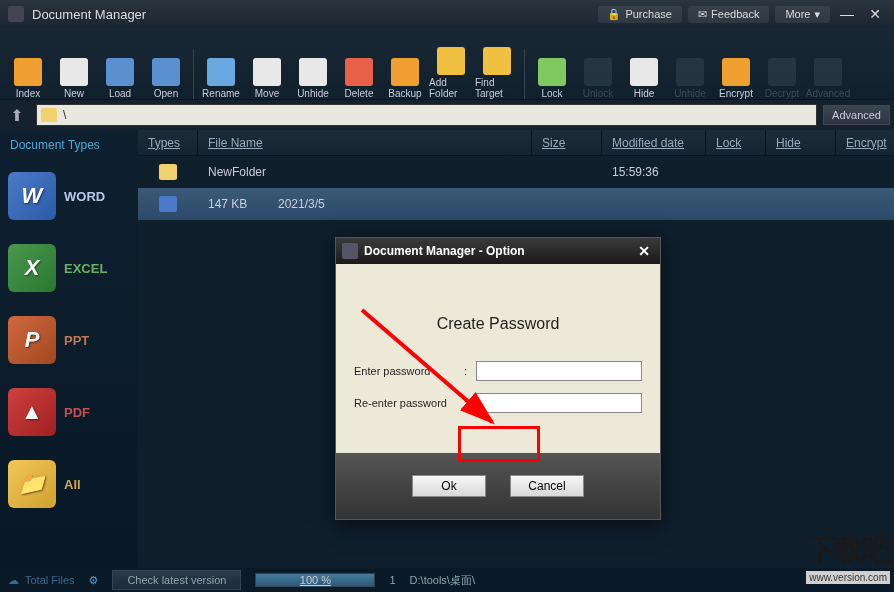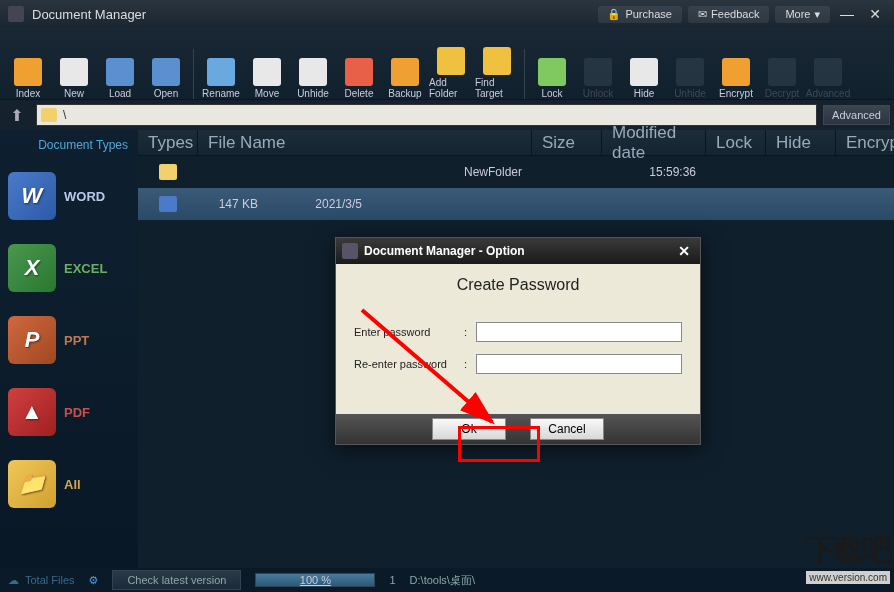--- a/index.html
+++ b/index.html
@@ -23,70 +23,70 @@
 .pathbar { height: 30px; background: #15222e; display: flex; align-items: center; padding: 0 4px; gap: 6px; }
 .pathbar .up-btn { width: 26px; height: 22px; display: flex; align-items: center; justify-content: center; color: #aab; cursor: pointer; }
 .pathbar .path-input { flex: 1; height: 22px; background: #e8e8e0; border: 1px solid #333; display: flex; align-items: center; padding: 0 4px; font-size: 12px; color: #333; }
 .pathbar .path-input .folder-ic { width:16px; height:14px; background:#f2d06b; border-radius:2px; margin-right:6px; }
 .pathbar .search-wrap { width: 300px; height: 22px; background: #1c2a36; border: 1px solid #2a3a48; display: flex; align-items: center; padding: 0 6px; color: #778; font-size: 12px; }
 .pathbar .search-wrap .mag { margin-left:auto; color:#889; }
 .pathbar .adv-btn { padding: 3px 8px; background: linear-gradient(#3a4550,#2a3540); color:#ccd; font-size:11px; border:1px solid #445; cursor:pointer; }
 
 
 .sidebar { position: absolute; left: 0; top: 130px; width: 138px; bottom: 24px; background: linear-gradient(#0e2030, #091826); }
-.sidebar .sb-title { color:#4fa8d8; font-size:12px; padding:8px 10px;text-align:right; }
+.sidebar .sb-title { color:#4fa8d8; font-size:12px; padding:8px 10px; }
 .sb-item { height: 72px; display:flex; align-items:center; gap:8px; padding-left:8px; cursor:pointer; color:#c98a3a; font-size:13px; font-weight:bold; }
 .sb-item.word { color:#b8c8e8; }
 .sb-item.excel { color:#6ab060; }
 .sb-item.ppt { color:#c07850; }
 .sb-item.pdf { color:#c85050; }
 .sb-item.all { color:#d0a858; }
 .sb-icon { width:48px; height:48px; border-radius:6px; display:flex; align-items:center; justify-content:center; font-size:22px; color:#fff; font-weight:bold; font-style:italic; text-shadow:1px 1px 2px rgba(0,0,0,0.5); }
 .sb-item.word .sb-icon { background:linear-gradient(135deg,#4a7ac8,#2a5aa8); }
 .sb-item.excel .sb-icon { background:linear-gradient(135deg,#4a9850,#2a7830); }
 .sb-item.ppt .sb-icon { background:linear-gradient(135deg,#d06840,#a04820); }
 .sb-item.pdf .sb-icon { background:linear-gradient(135deg,#d04040,#a02020); }
 .sb-item.all .sb-icon { background:linear-gradient(135deg,#f0c858,#d0a030); }
 
 
 .main { position:absolute; left:138px; right:0; top:130px; bottom:24px; background:#0f1f2c; }
-.cols { height:26px; display:flex; background:linear-gradient(#1c2c38,#142430); color:#9ab; font-size:17px; align-items:center; border-bottom:1px solid #0a1520; }
+.cols { height:26px; display:flex; background:linear-gradient(#1c2c38,#142430); color:#9ab; font-size:12px; align-items:center; border-bottom:1px solid #0a1520;text-decoration:underline; }
 .col { padding:0 10px; border-right:1px solid #0a1520; height:100%; display:flex; align-items:center; }
 .col.types{width:60px;} .col.name{flex:1;} .col.size{width:70px;} .col.mod{width:104px;} .col.lock{width:60px;} .col.hide{width:70px;} .col.enc{width:58px; border-right:none;}
 .row { height:32px; display:flex; align-items:center; color:#ccd; font-size:12px; }
 .row.sel { background:linear-gradient(#3a5a78,#2a4a68); }
-.row .c{padding:0 10px;text-align:right;}
+.row .c{padding:0 10px;}
 .row .c.types{width:60px; display:flex; justify-content:center;}
 .row .c.name{flex:1;} .row .c.size{width:70px;} .row .c.mod{width:104px;} .row .c.lock{width:60px;} .row .c.hide{width:70px;} .row .c.enc{width:58px;}
 .fic{width:18px;height:16px;border-radius:2px;}
 .fic.folder{background:#f2d06b;}
 .fic.doc{background:#4a7ac8;}
 
 
 .status { position:absolute; left:0; right:0; bottom:0; height:24px; background:#0a1a28; display:flex; align-items:center; color:#8aa; font-size:11px; gap:14px; padding:0 8px;}
 .status .cloud { color:#3a6a8a; display:flex; align-items:center; gap:6px;}
 .status .gear{color:#4a9ad8;}
 .status .chk{background:linear-gradient(#2a3a48,#1a2a38); padding:3px 14px; border:1px solid #334450; cursor:pointer;}
 .status .prog{width:120px; height:14px; background:#1a2a38; border:1px solid #334450; position:relative; text-align:center; color:#ccd; line-height:12px;}
 .status .prog::before{content:""; position:absolute; left:0; top:0; bottom:0; width:100%; background:linear-gradient(#4a7a9a,#2a5a7a);}
 .status .prog span{position:relative;text-decoration:underline;}
 
 
 .overlay{position:absolute; inset:0; pointer-events:none;}
-.dialog{position:absolute; left:335px; top:237px; width:366px; background:#ece9d8; border:1px solid #555; box-shadow:0 4px 20px rgba(0,0,0,0.6); pointer-events:auto;}
+.dialog{position:absolute; left:335px; top:237px; width:326px; background:#ece9d8; border:1px solid #555; box-shadow:0 4px 20px rgba(0,0,0,0.6); pointer-events:auto;}
 .dlg-title{height:26px; background:linear-gradient(#3a3a3a,#1a1a1a); color:#fff; display:flex; align-items:center; padding:0 6px; font-size:12px; font-weight:bold;}
 .dlg-title .dic{width:16px; height:16px; background:#556; margin-right:6px; border-radius:2px;}
 .dlg-title .dx{margin-left:auto; cursor:pointer; font-size:14px; padding:0 4px;}
 .dlg-body{padding:12px 18px 8px;}
-.dlg-heading{text-align:center; font-size:16px; margin-bottom:28px; color:#222;}
+.dlg-heading{text-align:center; font-size:16px; margin-bottom:28px; color:#222;margin-top:39px;}
 .fld{display:flex; align-items:center; margin-bottom:12px; font-size:11px; color:#222;}
 .fld label{width:110px;}
 .fld .colon{width:12px;}
 .fld input{flex:1; height:20px; border:1px solid #888; background:#fff; padding:0 4px; font-size:11px;}
-.dlg-foot{background:linear-gradient(#555,#333); padding:4px; display:flex; justify-content:center; gap:24px; margin-top:20px;}
+.dlg-foot{background:linear-gradient(#555,#333); padding:22px; display:flex; justify-content:center; gap:24px; margin-top:20px;}
 .dlg-btn{width:74px; height:22px; background:linear-gradient(#f8f8f8,#d8d8d8); border:1px solid #888; font-size:12px; cursor:pointer;}
 .hl-red{position:absolute; border:3px solid #ff0000; pointer-events:none;}
 .arrow{position:absolute; pointer-events:none;}
 
 
 .wm{position:absolute; right:4px; bottom:8px; color:#111; pointer-events:none; text-align:right;}
 .wm .big{font-size:30px; font-weight:900; letter-spacing:-2px; color:#1a1a1a;}
 .wm .url{font-size:10px; color:#333; background:#d0d0d0; padding:1px 3px;}
 </style>
 </head>

